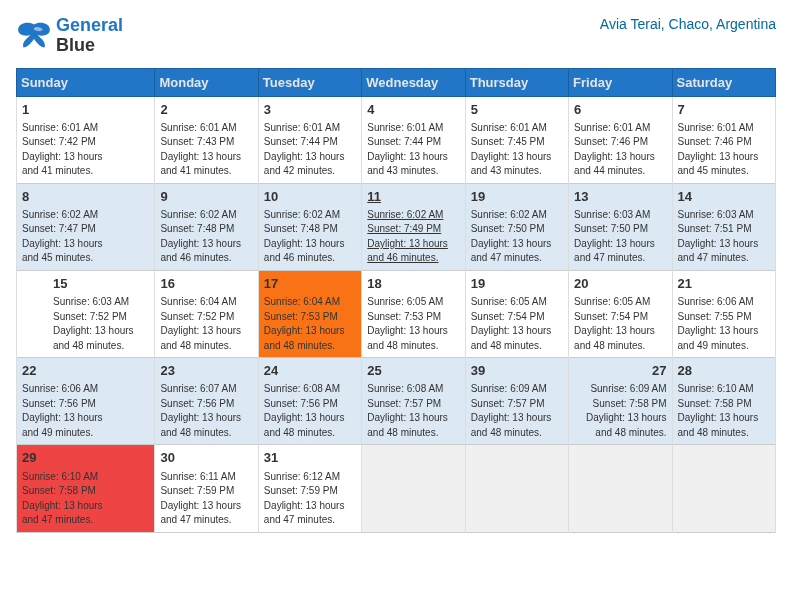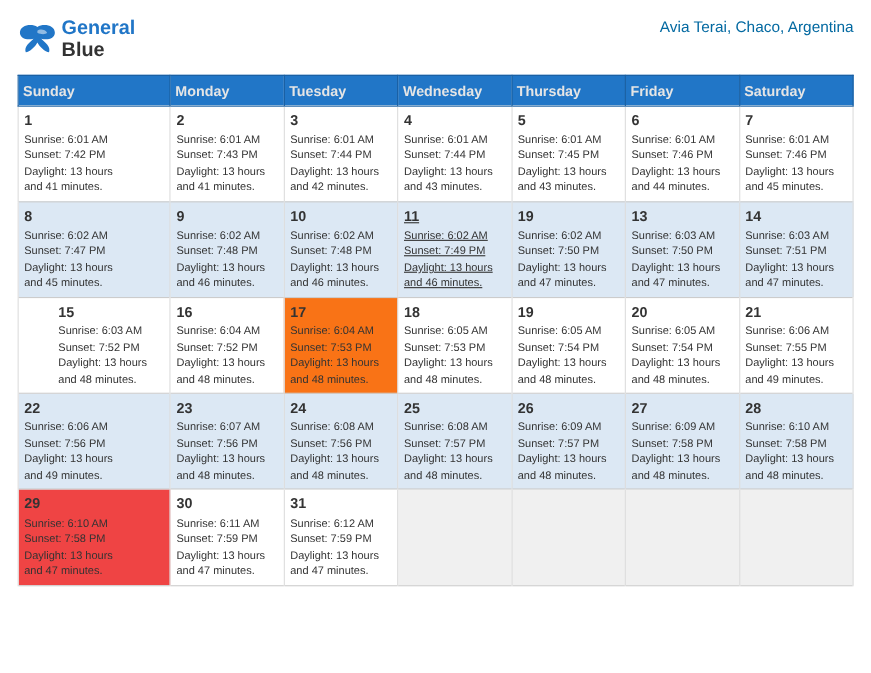--- a/index.html
+++ b/index.html
@@ -224,24 +224,24 @@
         </td>
         <td style="background: rgb(220, 232, 244); height: 80px;">
           <span class="day-num">24</span>
           <div class="day-info">Sunrise: 6:08 AM<br>Sunset: 7:56 PM<br>Daylight: 13 hours<br>and 48 minutes.</div>
         </td>
         <td style="background: rgb(220, 232, 244); height: 80px;">
           <span class="day-num">25</span>
           <div class="day-info">Sunrise: 6:08 AM<br>Sunset: 7:57 PM<br>Daylight: 13 hours<br>and 48 minutes.</div>
         </td>
         <td style="background: rgb(220, 232, 244); height: 80px;">
-          <span class="day-num">26</span>
+          <span class="day-num">39</span>
           <div class="day-info">Sunrise: 6:09 AM<br>Sunset: 7:57 PM<br>Daylight: 13 hours<br>and 48 minutes.</div>
         </td>
-        <td style="background: rgb(220, 232, 244); height: 80px;">
+        <td style="background: rgb(220, 232, 244); height: 80px; text-align: right;">
           <span class="day-num">27</span>
           <div class="day-info">Sunrise: 6:09 AM<br>Sunset: 7:58 PM<br>Daylight: 13 hours<br>and 48 minutes.</div>
         </td>
         <td style="background: rgb(220, 232, 244); height: 80px;">
           <span class="day-num">28</span>
           <div class="day-info">Sunrise: 6:10 AM<br>Sunset: 7:58 PM<br>Daylight: 13 hours<br>and 48 minutes.</div>
         </td>
       </tr>
       <tr>
         <td style="background: #ef4444; height: 80px;">

